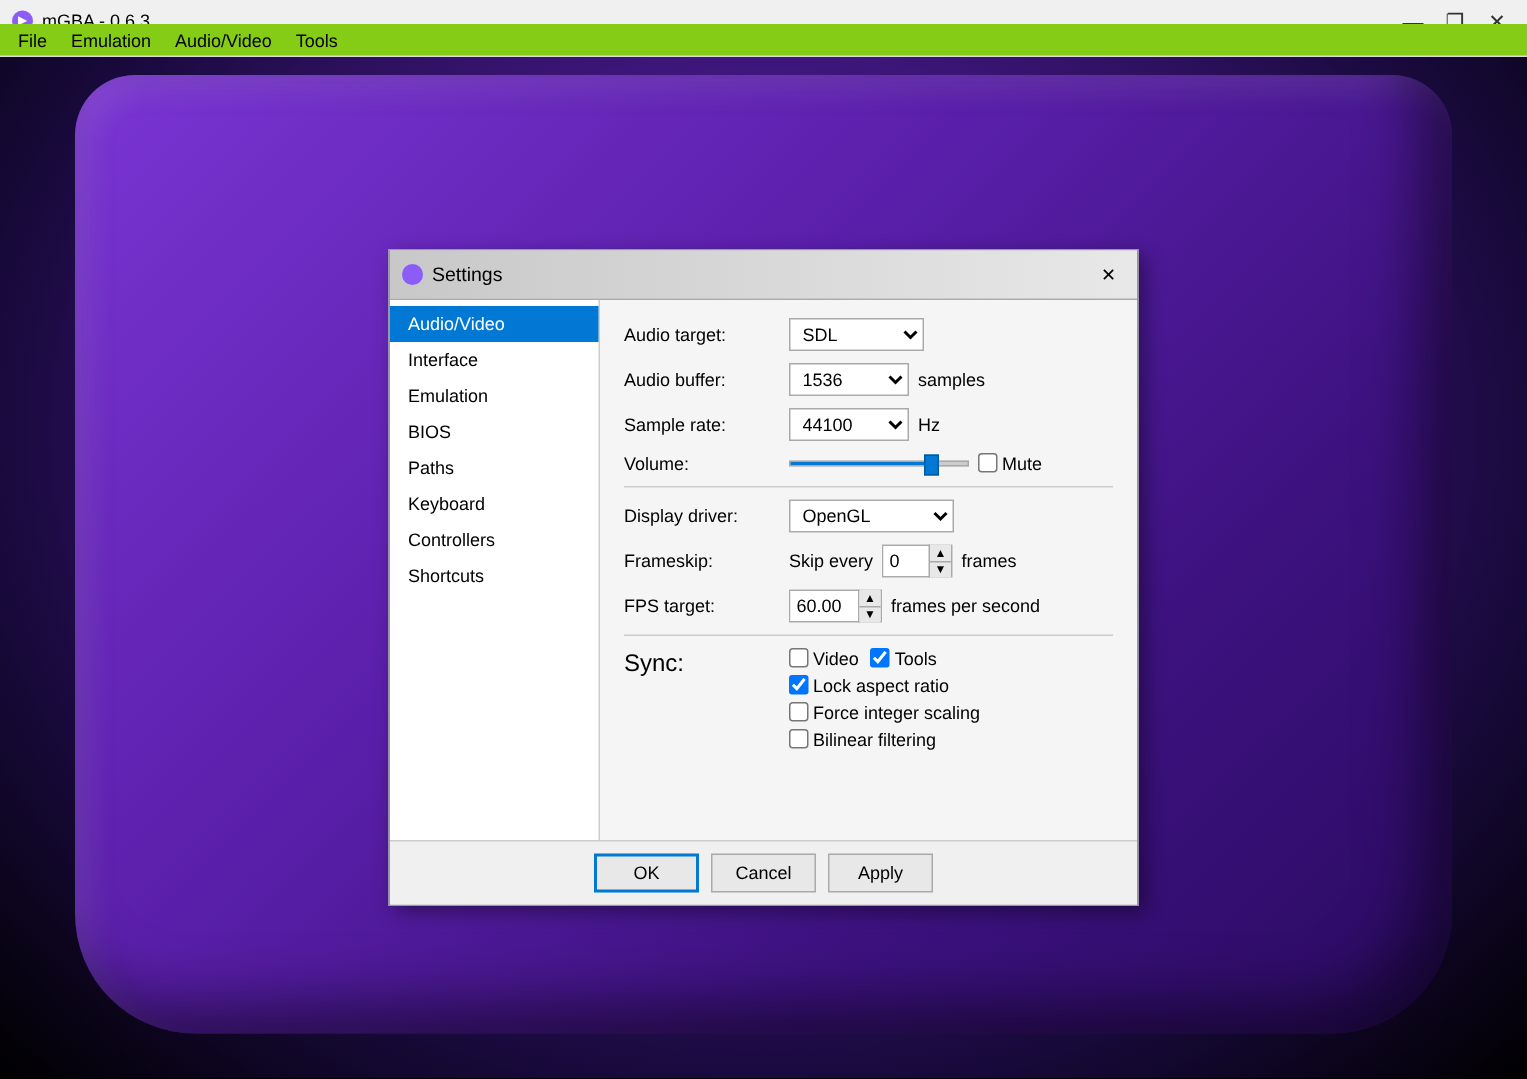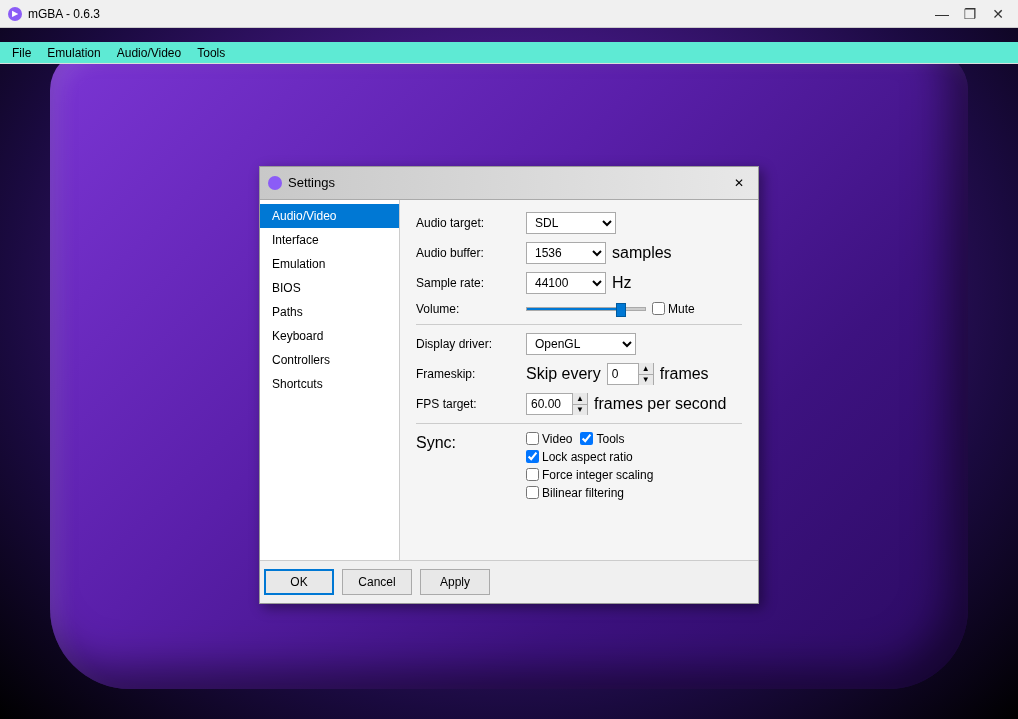--- a/index.html
+++ b/index.html
@@ -73,23 +73,23 @@
       display: flex;
       align-items: center;
       justify-content: center;
       font-size: 14px;
       color: #333;
     }
 
     
     .menu-bar {
       position: absolute;
-      top: 42px; left: 0; right: 0;
+      top: 16px; left: 0; right: 0;
       height: 22px;
-      background: #5eead4;
+      background: #84cc16;
       display: flex;
       align-items: center;
       padding: 0 4px;
       z-index: 100;
       border-bottom: 1px solid #ddd;
     }
     .menu-item {
       padding: 2px 8px;
       font-size: 12px;
       color: #000;
@@ -197,21 +197,21 @@
       border: 1px solid #aaa;
       background: #fff;
       padding: 0 4px;
     }
     select.audio-driver { width: 90px; }
     select.audio-buffer { width: 80px; }
     select.sample-rate { width: 80px; }
     select.display-driver { width: 110px; }
 
     .unit-label {
-      font-size: 16px;
+      font-size: 12px;
       color: #000;
     }
 
     
     .volume-slider-wrap {
       display: flex;
       align-items: center;
       gap: 6px;
     }
     .slider-track {
@@ -312,21 +312,21 @@
       display: flex;
       align-items: center;
       gap: 3px;
       font-size: 12px;
     }
 
     
     .dialog-footer {
       padding: 8px 4px;
       display: flex;
-      justify-content: flex-start;
+      justify-content: center;
       gap: 8px;
       border-top: 1px solid #ccc;
       background: #f0f0f0;
     }
     .dlg-btn {
       min-width: 70px;
       height: 26px;
       font-size: 12px;
       cursor: pointer;
       border: 1px solid #aaa;

